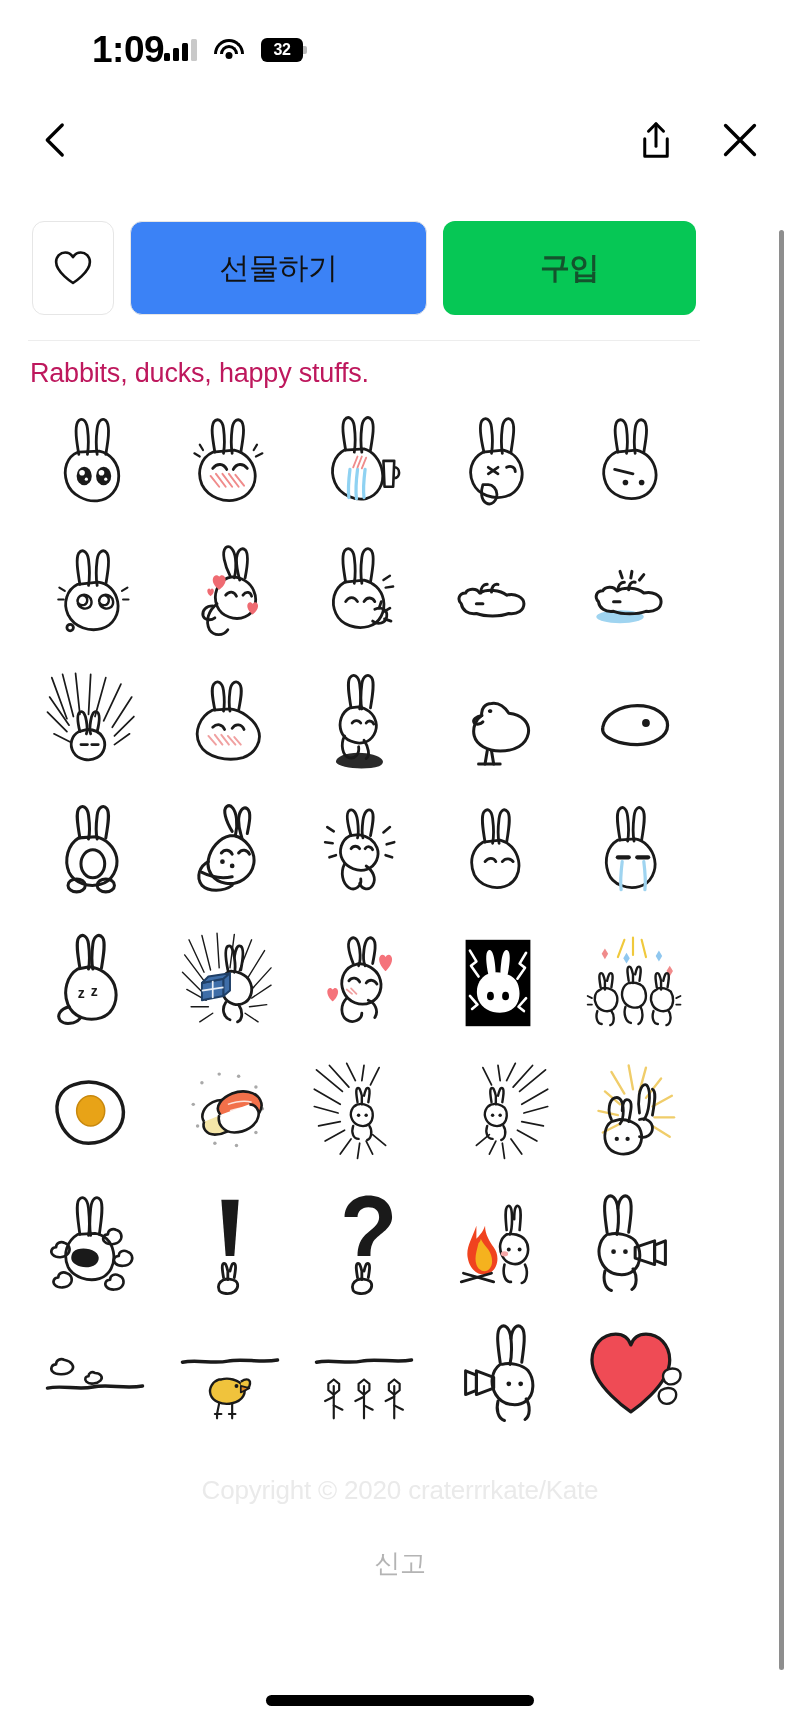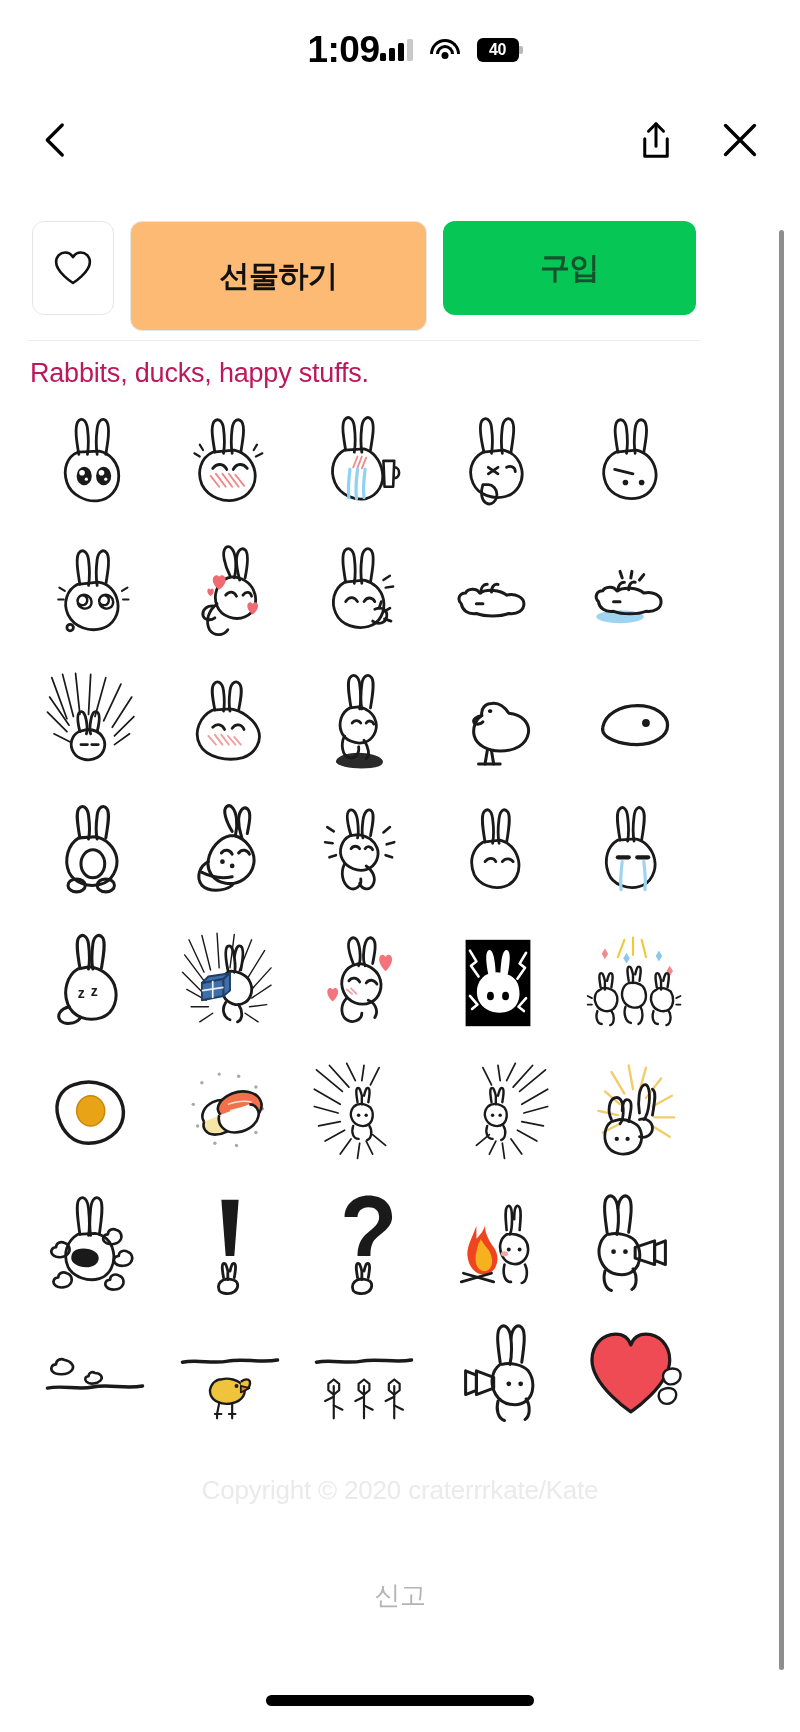--- a/index.html
+++ b/index.html
@@ -7,21 +7,21 @@
     width:800px; height:1732px;
     background:#ffffff;
     font-family:"Liberation Sans","DejaVu Sans",sans-serif;
     overflow:hidden;
   }
   .phone { position:relative; width:800px; height:1732px; background:#fff; }
 
   
   .statusbar {
     position:absolute; top:0; left:0; width:800px; height:100px;
-    display:flex; align-items:center; justify-content:center;
+    display:flex; align-items:center; justify-content:flex-start;
     padding:0 62px 0 92px;
   }
   .status-time { font-size:37px; font-weight:600; letter-spacing:-0.5px; color:#000; }
   .status-right { display:flex; align-items:center; gap:17px; }
   .sig { display:flex; align-items:flex-end; gap:3px; height:22px; }
   .sig i { width:6px; background:#000; border-radius:1.5px; display:block; }
   .sig i:nth-child(1){height:8px;}
   .sig i:nth-child(2){height:13px;}
   .sig i:nth-child(3){height:18px;}
   .sig i:nth-child(4){height:22px;background:#c9c9c9;}
@@ -55,44 +55,44 @@
   .scrollbar-track { position:absolute; right:8px; top:25px; width:5px; height:1440px; }
   .scrollbar-thumb { position:absolute; right:8px; top:25px; width:5px; height:1440px;
                      background:#8e8e8e; border-radius:3px; }
 
   
   .actions { position:absolute; top:41px; left:32px; width:664px; height:94px;
              display:flex; gap:16px; }
   .btn-fav { width:82px; height:94px; border:1.6px solid #e6e6e6; border-radius:12px;
              background:#fff; display:flex; align-items:center; justify-content:center;
              cursor:pointer; }
-  .btn-gift { flex:1 1 auto; width:285px; height:110px; border:1.6px solid #e6e6e6;
-              border-radius:12px; background:#fdba74; display:flex; align-items:center;
+  .btn-gift { flex:1 1 auto; width:285px; height:94px; border:1.6px solid #e6e6e6;
+              border-radius:12px; background:#3b82f6; display:flex; align-items:center;
               justify-content:center; cursor:pointer;
-              font-size:30px; font-weight:700; color:#111; letter-spacing:-0.5px; }
+              font-size:30px; font-weight:400; color:#111; letter-spacing:-0.5px; }
   .btn-buy { width:253px; height:94px; border:none; border-radius:12px;
              display:flex; align-items:center; justify-content:center; cursor:pointer;
              font-size:30px; font-weight:700; color:#14532d; letter-spacing:-0.5px; }
 
   .divider { position:absolute; top:160px; left:28px; width:672px; height:1px;
              background:#ededed; }
 
   .description { position:absolute; top:178px; left:30px; width:700px;
                  font-size:27px; color:#be185d; letter-spacing:-0.2px; }
 
   
   .grid { position:absolute; top:218px; left:28px; width:672px;
           display:flex; flex-wrap:wrap; }
   .cell { width:134.4px; height:130px; display:flex;
           align-items:center; justify-content:center; cursor:pointer; }
   .cell svg { width:108px; height:108px; display:block; }
 
   .copyright { position:absolute; top:1295px; left:0; width:800px; text-align:center;
                font-size:26px; color:#eaeaea; letter-spacing:-0.2px; }
-  .report { position:absolute; top:1398px; left:0; width:800px; text-align:center;
+  .report { position:absolute; top:1366px; left:0; width:800px; text-align:center;
             font-size:26px; color:#b4b4b4; letter-spacing:-0.2px; }
 
   
   .home-indicator { position:absolute; bottom:26px; left:50%; transform:translateX(-50%);
                     width:268px; height:11px; background:#000; border-radius:6px; }
 </style>
 </head>
 <body>
 
 <div class="phone">
@@ -106,21 +106,21 @@
           <i></i>
           <i></i>
       </div>
       <div class="wifi">
         <span class="a"></span>
           <span class="b"></span>
           <span class="c"></span>
       </div>
       <div class="batt">
         <div class="body">
-            <span class="pct">40</span>
+            <span class="pct">32</span>
           </div>
         <div class="cap"></div>
       </div>
     </div>
   </div>
 
   <div class="navbar">
     <div class="nav-back">
       <svg viewBox="0 0 32 32" width="40" height="40">
         <path d="M21 4 L9 16 L21 28" fill="none" stroke="#000" stroke-width="2.6" stroke-linecap="round" stroke-linejoin="round"></path>

